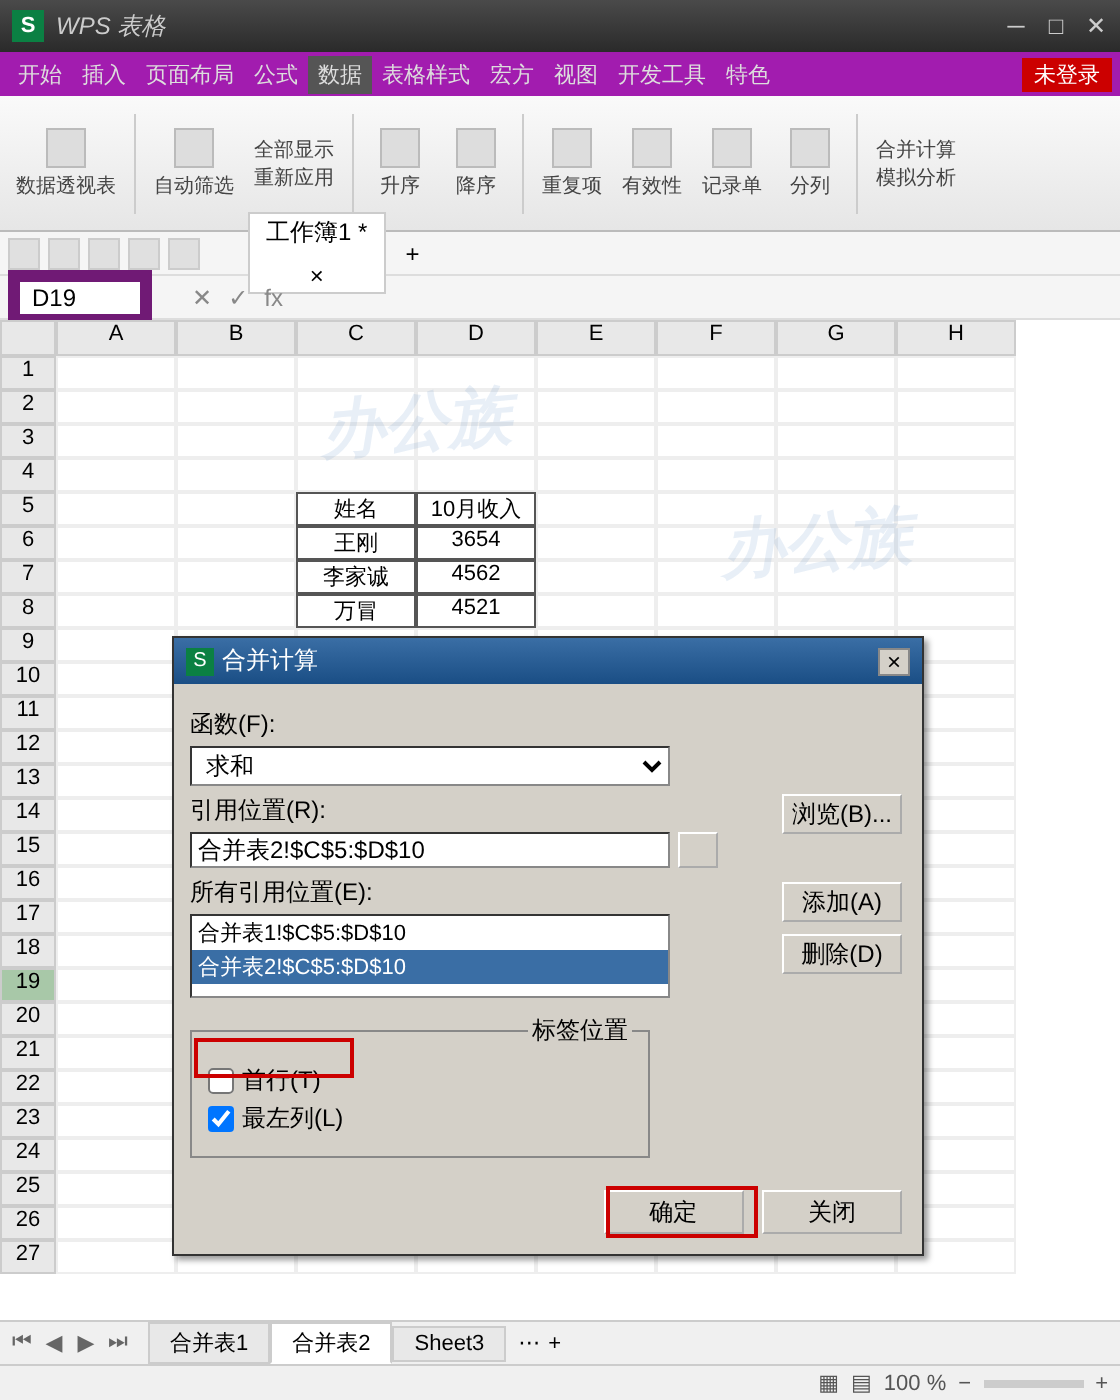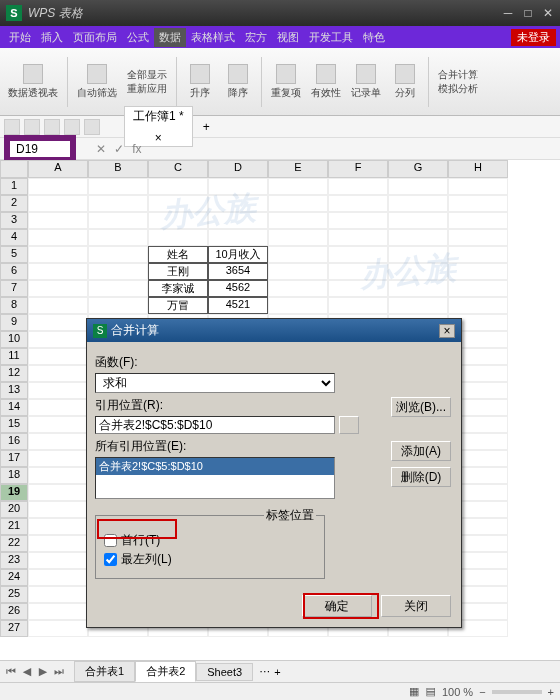--- a/index.html
+++ b/index.html
@@ -3,21 +3,21 @@
 <meta charset="utf-8">
 <style>
 * { margin: 0; padding: 0; box-sizing: border-box; font-family: "Microsoft YaHei", SimSun, sans-serif; }
 body { background: #fff; width: 560px; height: 700px; overflow: hidden; position: relative; font-size: 12px; }
 .titlebar { height: 26px; background: linear-gradient(#4a4a4a, #2a2a2a); color: #ccc; display: flex; align-items: center; padding: 0 6px; }
 .titlebar .logo { background: #0b8043; color: #fff; width: 16px; height: 16px; text-align: center; line-height: 16px; font-weight: bold; font-size: 11px; margin-right: 6px; }
 .titlebar .title { flex: 0 0 auto; font-style: italic; }
 .titlebar .banner { background: #c00; color: #fff; font-weight: bold; padding: 2px 10px; border-radius: 3px; margin-left: 100px; font-size: 14px; }
 .titlebar .ctrls { margin-left: auto; display: flex; gap: 8px; }
 .titlebar .ctrls span { width: 12px; text-align: center; cursor: pointer; }
-.menubar { height: 22px; background: #6d28d9; color: #ddd; display: flex; align-items: center; padding: 0 4px; font-size: 11px; }
+.menubar { height: 22px; background: #a21caf; color: #ddd; display: flex; align-items: center; padding: 0 4px; font-size: 11px; }
 .menubar .mitem { padding: 2px 5px; cursor: pointer; }
 .menubar .mitem.active { background: #555; }
 .menubar .badge { margin-left: auto; background: #c00; color: #fff; padding: 1px 6px; }
 .ribbon { height: 68px; background: linear-gradient(#fafafa, #e6e6e6); border-bottom: 1px solid #bbb; display: flex; align-items: center; padding: 4px; gap: 2px; }
 .rbtn { display: flex; flex-direction: column; align-items: center; padding: 2px 4px; color: #444; font-size: 10px; cursor: pointer; min-width: 36px; }
 .rbtn .ricon { width: 20px; height: 20px; background: #ddd; border: 1px solid #bbb; margin-bottom: 2px; }
 .sep { width: 1px; height: 50px; background: #ccc; margin: 0 3px; }
 .qat { height: 22px; background: #f5f5f5; border-bottom: 1px solid #ddd; display: flex; align-items: center; padding: 0 4px; gap: 4px; }
 .qat .qi { width: 16px; height: 16px; background: #e0e0e0; border: 1px solid #ccc; cursor: pointer; }
 .qat .tab { background: #fff; border: 1px solid #ccc; padding: 1px 8px; margin-left: 20px; display: flex; align-items: center; gap: 6px; flex-direction: column; }
@@ -25,21 +25,21 @@
 .namebox { height: 22px; background: #f5f5f5; border-bottom: 1px solid #ddd; display: flex; align-items: center; }
 .namebox .nb { width: 72px; border: 6px solid #701a75; padding: 1px 6px; background: #fff; margin-left: 4px; }
 .namebox .fx { margin-left: 20px; display: flex; gap: 8px; color: #888; }
 .grid { position: relative; }
 .colhdr { display: flex; height: 18px; }
 .colhdr .corner { width: 28px; background: #e8e8e8; border: 1px solid #ccc; }
 .colhdr .ch { flex: 1; background: #e8e8e8; border: 1px solid #ccc; text-align: center; font-size: 11px; max-width: 60px; }
 .rows { }
 .row { display: flex; height: 17px; }
 .row .rh { width: 28px; background: #e8e8e8; border: 1px solid #ccc; text-align: center; font-size: 11px; }
-.row .rh.sel { background: #a8c8a8; font-weight: bold; }
+.row .rh.sel { background: #a8c8a8; }
 .row .cell { flex: 1; border: 1px solid #eee; max-width: 60px; font-size: 11px; text-align: center; }
 .row .cell.b { border: 1px solid #555; }
 .dialog { position: absolute; left: 86px; top: 318px; width: 376px; background: #d4d0c8; border: 1px solid #333; box-shadow: 2px 2px 3px rgba(0,0,0,0.4); }
 .dialog .dtitle { background: linear-gradient(#3a6ea5, #1a4e85); color: #fff; padding: 3px 6px; display: flex; align-items: center; font-size: 12px; }
 .dialog .dtitle .dlogo { background: #0b8043; width: 14px; height: 14px; margin-right: 4px; text-align: center; line-height: 14px; font-size: 10px; }
 .dialog .dtitle .dx { margin-left: auto; background: #d4d0c8; color: #000; width: 16px; height: 14px; text-align: center; border: 1px solid #888; cursor: pointer; line-height: 12px; }
 .dialog .dbody { padding: 8px; font-size: 12px; }
 .dialog label { display: block; margin-top: 4px; margin-bottom: 2px; }
 .dialog select, .dialog input[type=text] { width: 240px; background: #fff; border: 1px inset #888; padding: 1px 3px; font-size: 12px; }
 .dialog .refrow { display: flex; align-items: center; gap: 4px; }
@@ -488,20 +488,21 @@
 
     <label>引用位置(R):</label>
     <div class="refrow">
       <input type="text" value="合并表2!$C$5:$D$10" style="">
       <div class="refbtn"></div>
     </div>
     <button class="sidebtn" style="top:78px">浏览(B)...</button>
 
     <label>所有引用位置(E):</label>
     <div class="listbox">
+      <div class="li">合并表1!$C$5:$D$10</div>
       <div class="li sel">合并表2!$C$5:$D$10</div>
     </div>
     <button class="sidebtn" style="top:122px">添加(A)</button>
     <button class="sidebtn" style="top:148px">删除(D)</button>
 
     <fieldset>
       <legend>标签位置</legend>
       <div class="cbrow">
         <input type="checkbox" style="">
         <span>首行(T)</span>

